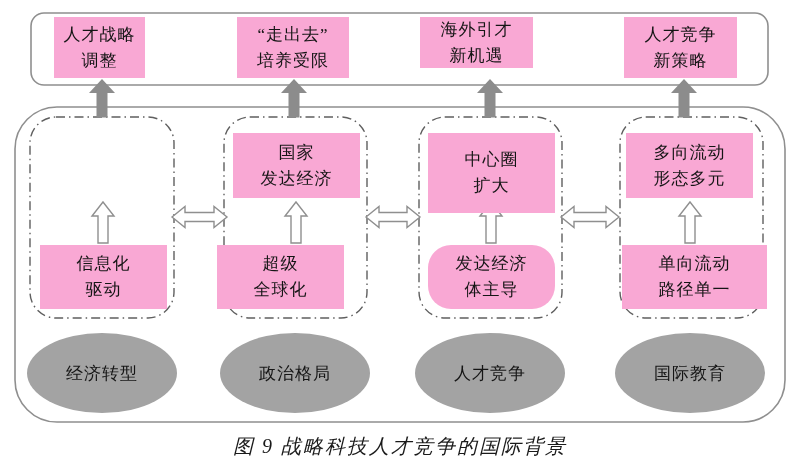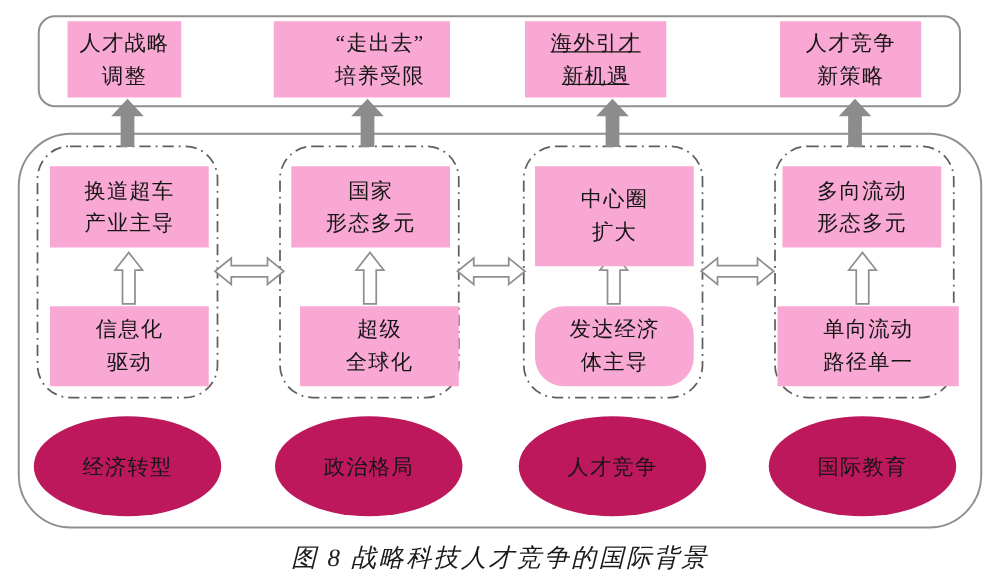--- a/index.html
+++ b/index.html
@@ -6,37 +6,37 @@
   .stage{
     position:relative;width:800px;height:470px;background:#ffffff;overflow:hidden;
     font-family:"Liberation Serif","DejaVu Serif",serif;color:#151515;
   }
   .overlay{position:absolute;left:0;top:0;width:800px;height:470px;}
   .gbox{
     position:absolute;background:#f9a8d4;display:flex;align-items:center;justify-content:center;
     text-align:center;white-space:pre-line;font-size:17px;line-height:26px;letter-spacing:1px;
   }
   .ellipse{
-    position:absolute;background:#be185d;border-radius:50%;
+    position:absolute;background:#a3a3a3;border-radius:50%;
     display:flex;align-items:center;justify-content:center;
     text-align:left;font-size:17px;letter-spacing:1px;white-space:pre-line;
   }
   
   .b1{left:54px;top:17px;width:91px;height:61px;}
-  .b2{left:219px;top:17px;width:112px;height:61px;padding-left:29px;}
-  .b3{left:420px;top:17px;width:113px;height:61px;text-decoration:underline;}
+  .b2{left:237px;top:17px;width:112px;height:61px;}
+  .b3{left:420px;top:17px;width:113px;height:51px;}
   .b4{left:624px;top:17px;width:113px;height:61px;}
   
   .u1{left:40px;top:133px;width:127px;height:65px;}
   .u2{left:233px;top:133px;width:127px;height:65px;}
   .u3{left:428px;top:133px;width:127px;height:80px;}
   .u4{left:626px;top:133px;width:127px;height:65px;}
   
   .l1{left:40px;top:245px;width:127px;height:64px;}
-  .l2{left:240px;top:245px;width:127px;height:64px;}
+  .l2{left:217px;top:245px;width:127px;height:64px;}
   .l3{left:428px;top:245px;width:127px;height:64px;border-radius:23px;}
   .l4{left:622px;top:245px;width:145px;height:64px;}
   
   .e1{left:27px;top:333px;width:150px;height:80px;}
   .e2{left:220px;top:333px;width:150px;height:80px;}
   .e3{left:415px;top:333px;width:150px;height:80px;}
   .e4{left:615px;top:333px;width:150px;height:80px;}
   .caption{
     position:absolute;left:0;top:433px;width:800px;text-align:center;
     font-style:italic;font-size:20px;letter-spacing:2px;color:#1a1a1a;
@@ -75,38 +75,36 @@
 
   <div class="gbox b1">人才战略
 调整</div>
   <div class="gbox b2">“走出去”
 培养受限</div>
   <div class="gbox b3">海外引才
 新机遇</div>
   <div class="gbox b4">人才竞争
 新策略</div>
 
-  <div class="gbox u1">换道超车
-产业主导</div>
   <div class="gbox u2">国家
-形态多元</div>
+发达经济</div>
   <div class="gbox u3">中心圈
 扩大</div>
   <div class="gbox u4">多向流动
 形态多元</div>
 
   <div class="gbox l1">信息化
 驱动</div>
   <div class="gbox l2">超级
 全球化</div>
   <div class="gbox l3">发达经济
 体主导</div>
   <div class="gbox l4">单向流动
 路径单一</div>
 
   <div class="ellipse e1">经济转型</div>
   <div class="ellipse e2">政治格局</div>
   <div class="ellipse e3">人才竞争</div>
   <div class="ellipse e4">国际教育</div>
 
-  <div class="caption">图 8  战略科技人才竞争的国际背景</div>
+  <div class="caption">图 9  战略科技人才竞争的国际背景</div>
 
 </div>
 
 </body></html>

